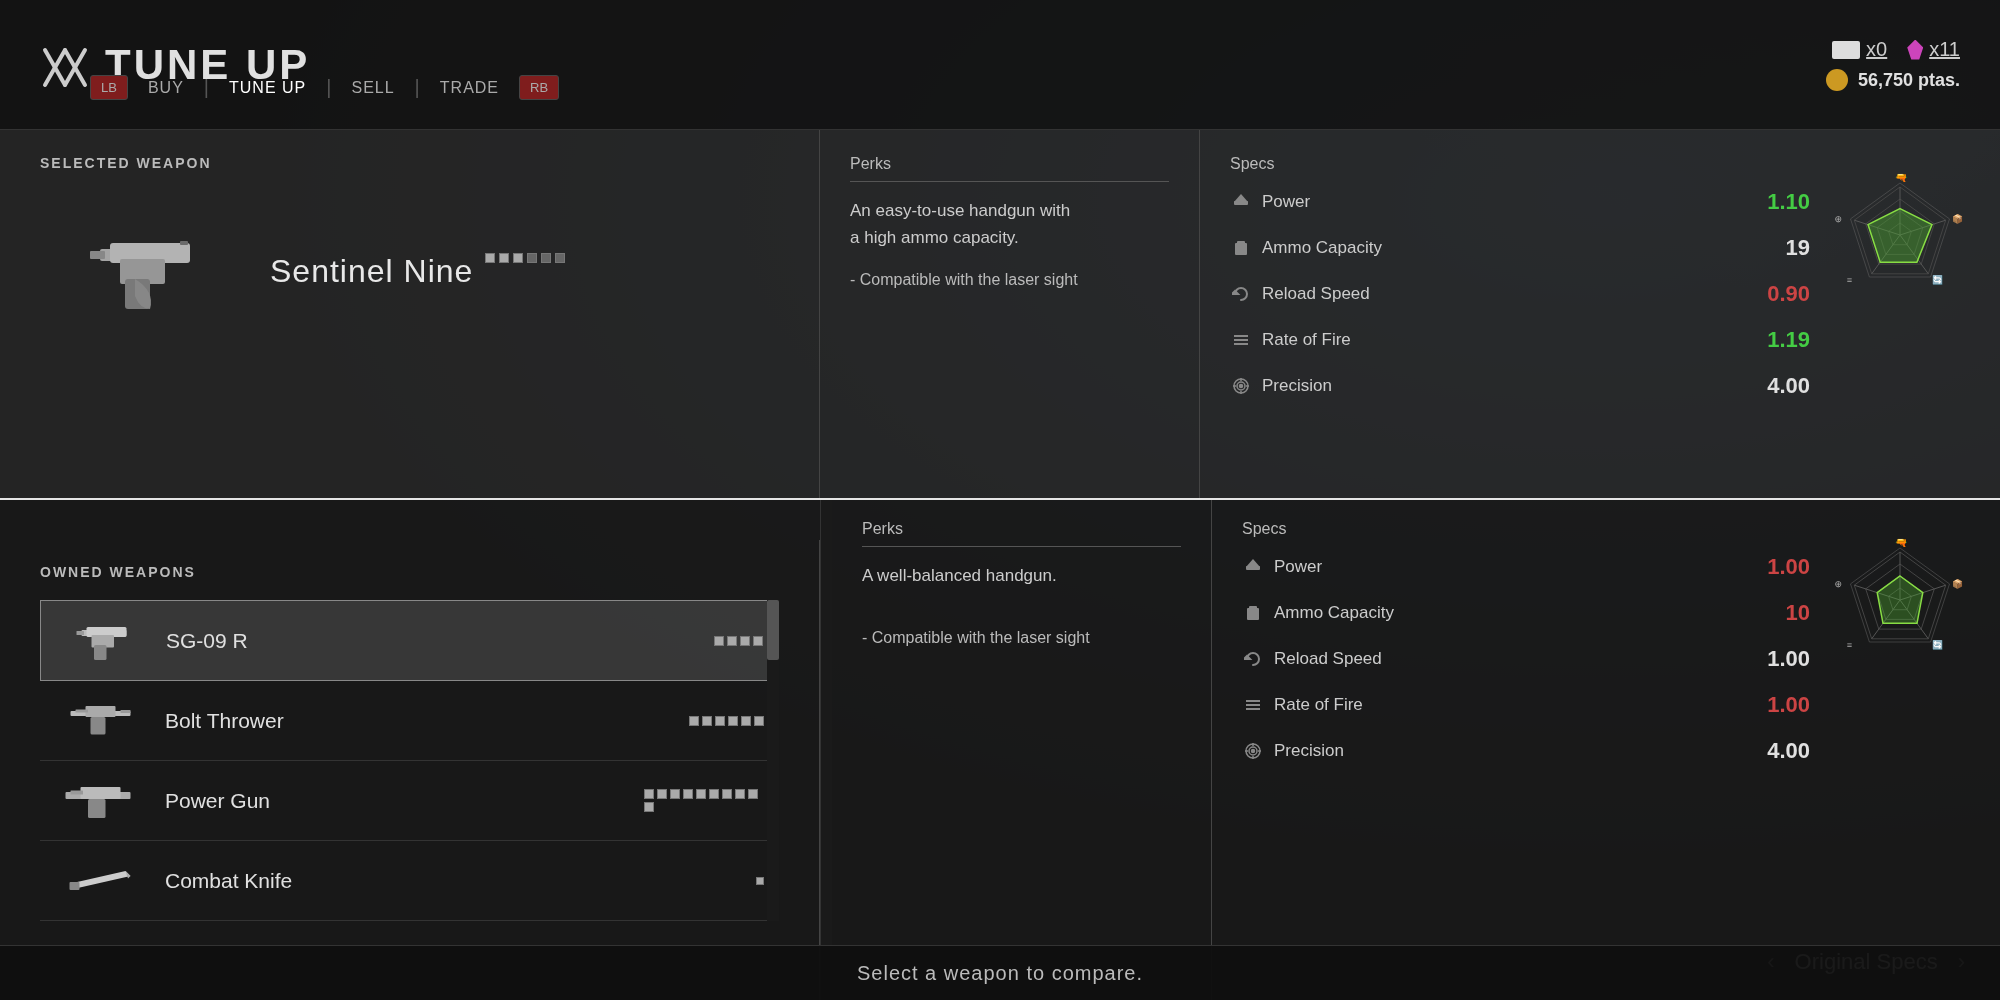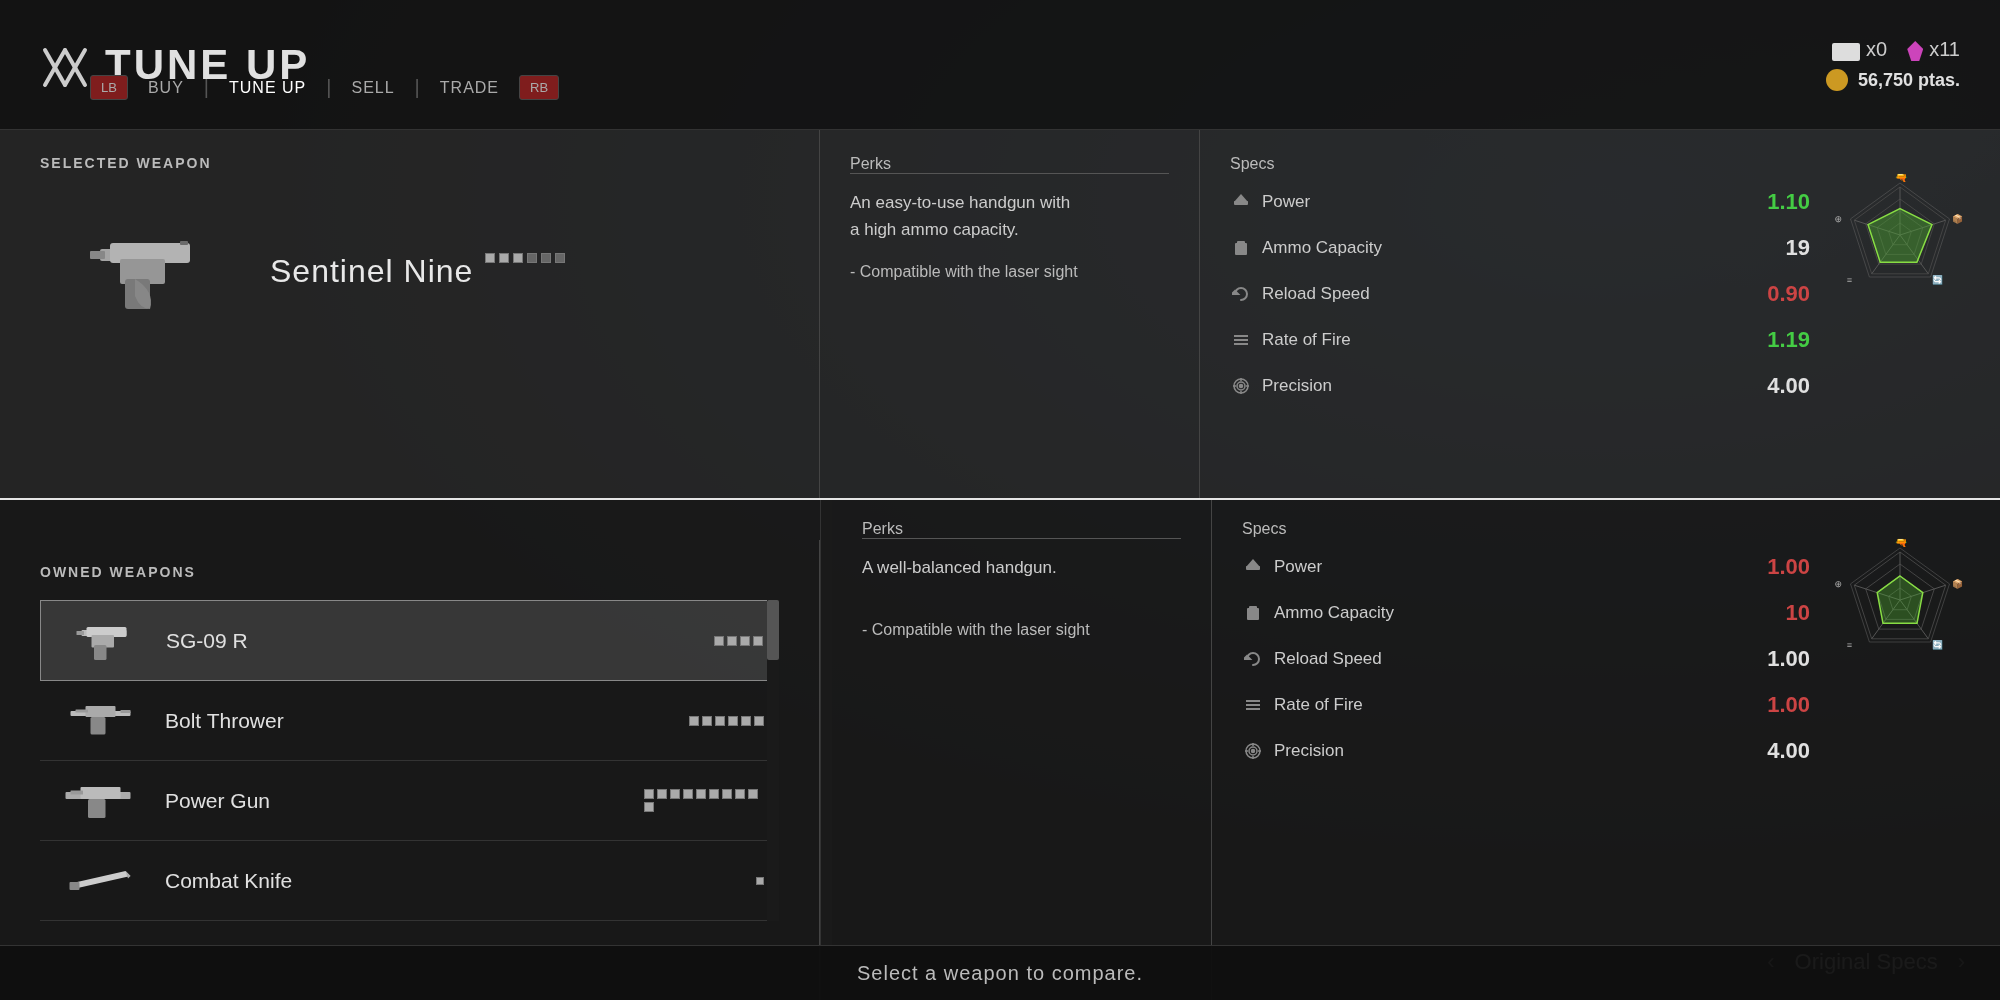--- a/index.html
+++ b/index.html
@@ -70,23 +70,24 @@
       align-items: flex-end;
       gap: 8px;
     }
     .currency-row {
       display: flex;
       align-items: center;
       gap: 20px;
     }
     .currency-item {
       display: flex;
-      align-items: flex-end;
+      align-items: center;
       gap: 6px;
       font-size: 20px;
+      text-decoration: underline;
     }
     .currency-icon-white {
       width: 28px; height: 18px;
       background: #ddd;
       border-radius: 2px;
     }
     .currency-icon-gem {
       width: 16px; height: 20px;
       background: #cc44bb;
       clip-path: polygon(50% 0%, 100% 40%, 75% 100%, 25% 100%, 0% 40%);
@@ -216,20 +217,21 @@
     .perks-section {
       flex: 0 0 380px;
       padding: 25px 30px;
       border-right: 1px solid #444;
     }
 
     .perks-title {
       font-size: 16px;
       color: #bbb;
       margin-bottom: 15px;
+      padding-bottom: 8px;
       border-bottom: 1px solid #555;
     }
 
     .perks-text {
       font-size: 17px;
       color: #ccc;
       line-height: 1.6;
       margin-bottom: 20px;
     }
 

